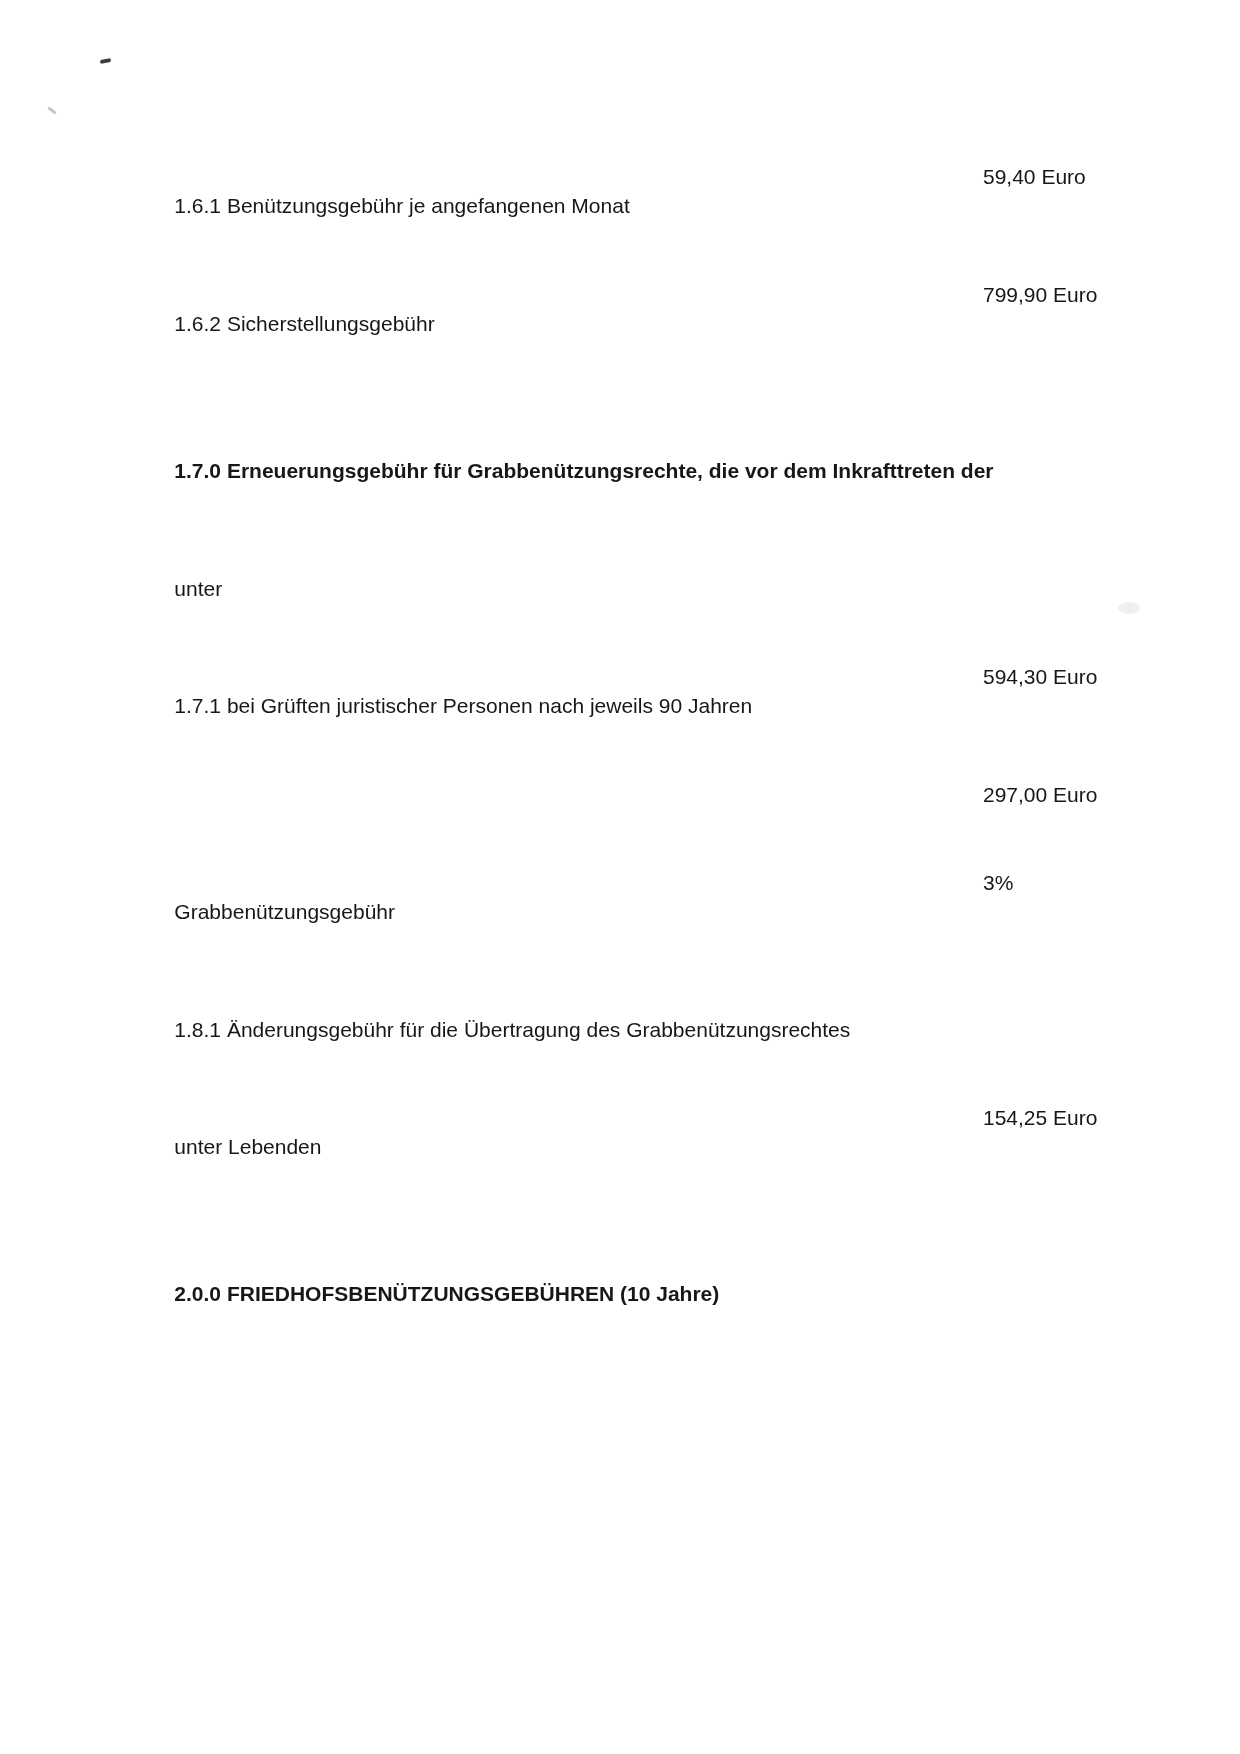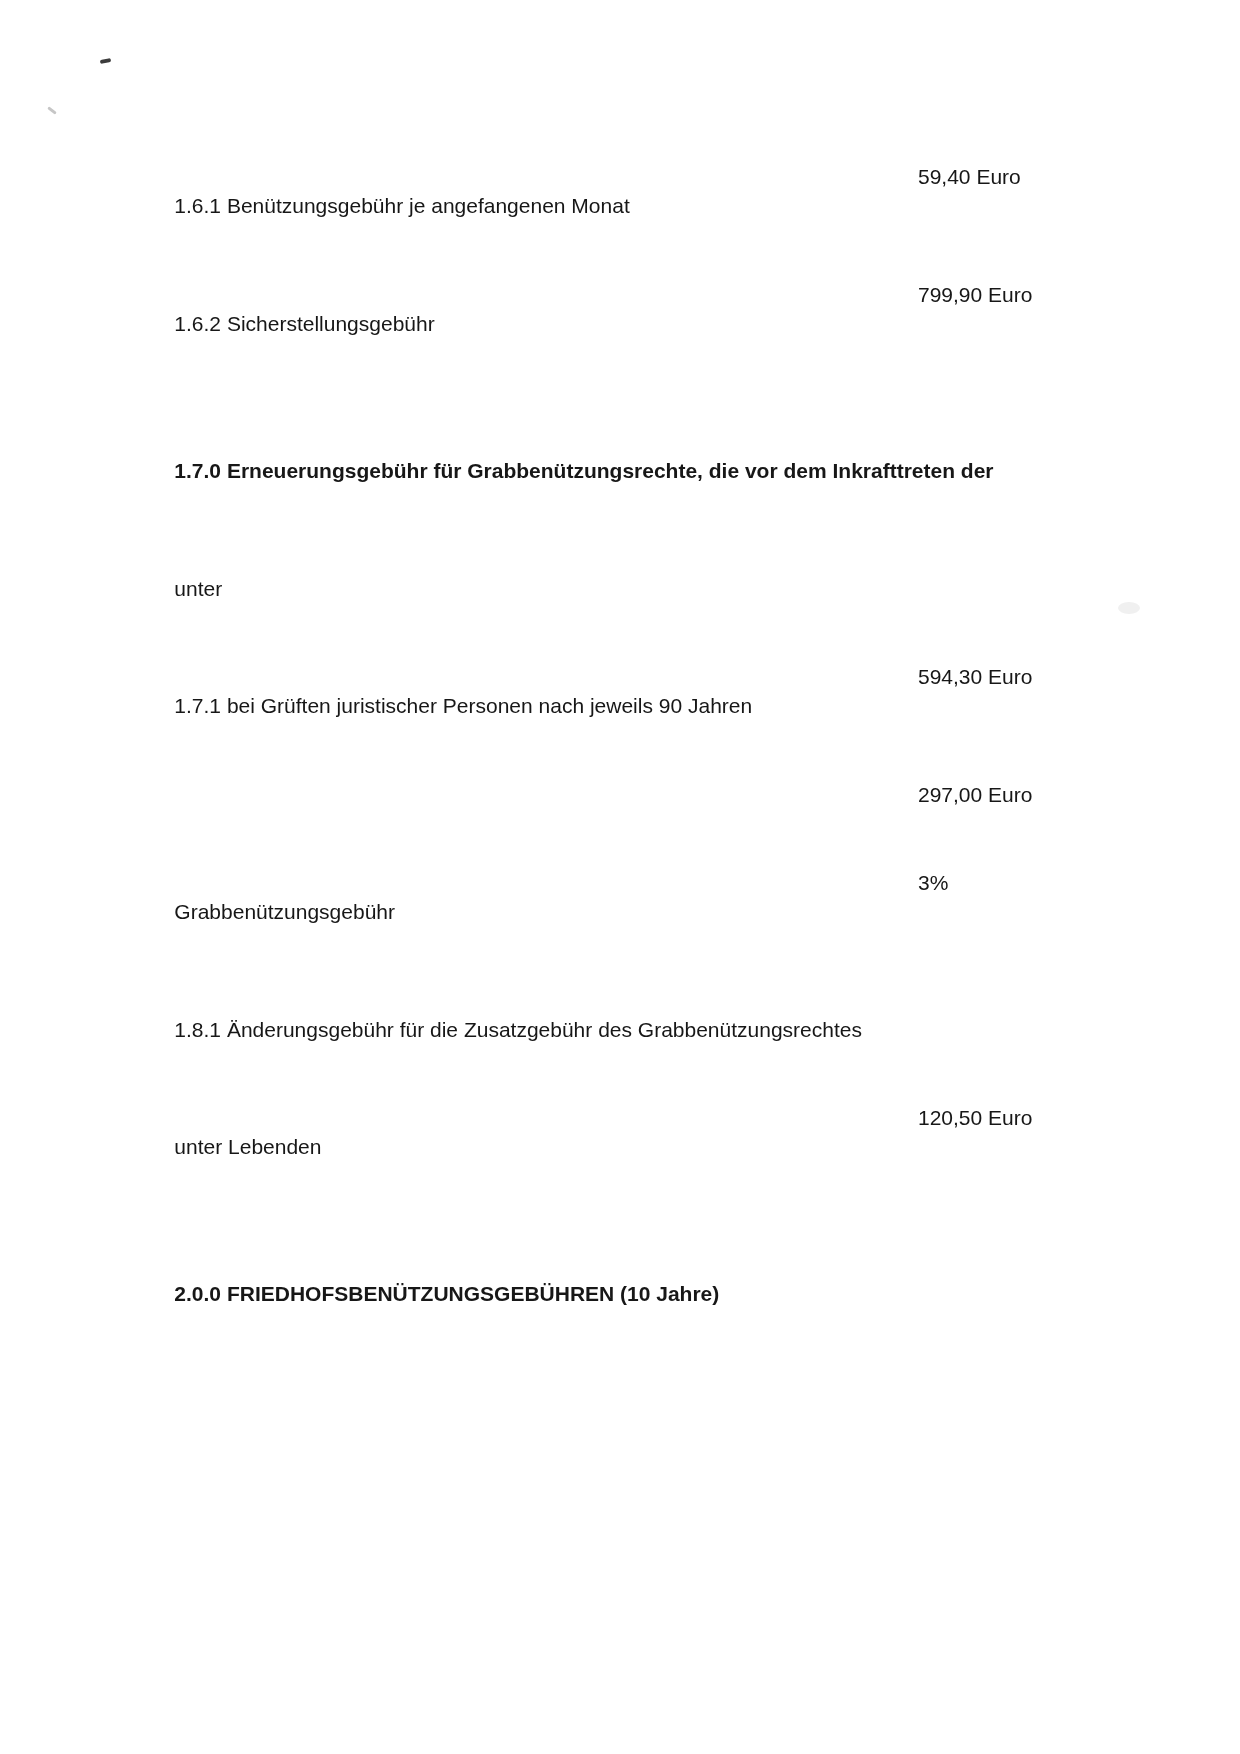--- a/index.html
+++ b/index.html
@@ -18,21 +18,21 @@
     top: 162px;
     width: 1020px;
     font-size: 21px;
     line-height: 29.4px;
   }
   .row { position: relative; white-space: pre; }
   .row.gap { margin-top: 29.4px; font-weight: bold; }
   .label { display: inline-block; white-space: pre; }
   .value {
     position: absolute;
-    left: 767px;
+    left: 832px;
     top: 0;
     white-space: pre;
   }
   
   .artifact { position: absolute; }
   .artifact-dark {
     left: 100px; top: 59px;
     width: 11px; height: 4px;
     background: #3c3c3c;
     border-radius: 2px;
@@ -92,27 +92,27 @@
   </div>
 
 
   <div class="row">
     <span class="label">Grabbenützungsgebühr</span>
     <span class="value">3%</span>
   </div>
 
 
   <div class="row">
-    <span class="label">1.8.1 Änderungsgebühr für die Zusatzgebühr des Grabbenützungsrechtes</span>
+    <span class="label">1.8.1 Änderungsgebühr für die Übertragung des Grabbenützungsrechtes</span>
     
   </div>
 
   <div class="row">
     <span class="label">unter Lebenden</span>
-    <span class="value">120,50 Euro</span>
+    <span class="value">154,25 Euro</span>
   </div>
 
   <div class="row gap">
     <span class="label">2.0.0 FRIEDHOFSBENÜTZUNGSGEBÜHREN (10 Jahre)</span>
     
   </div>
 
 </div>
 </div>
 

